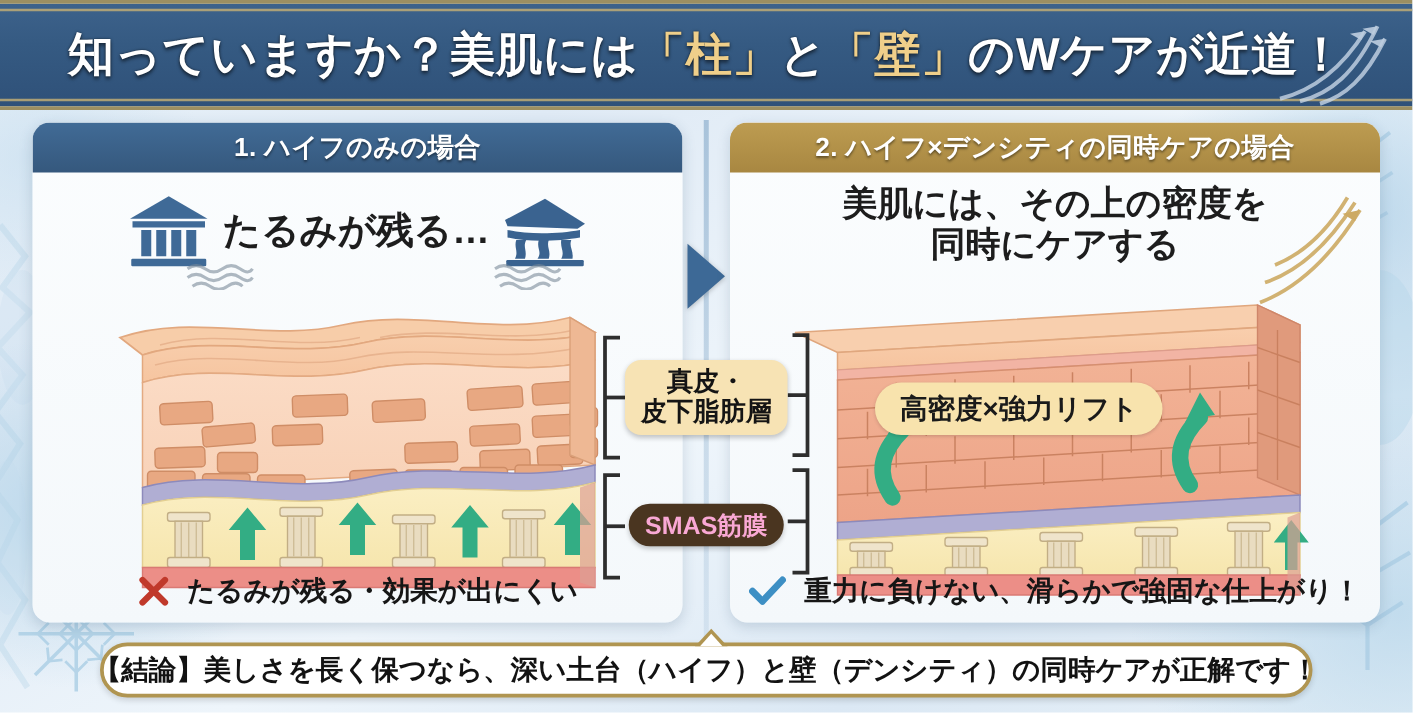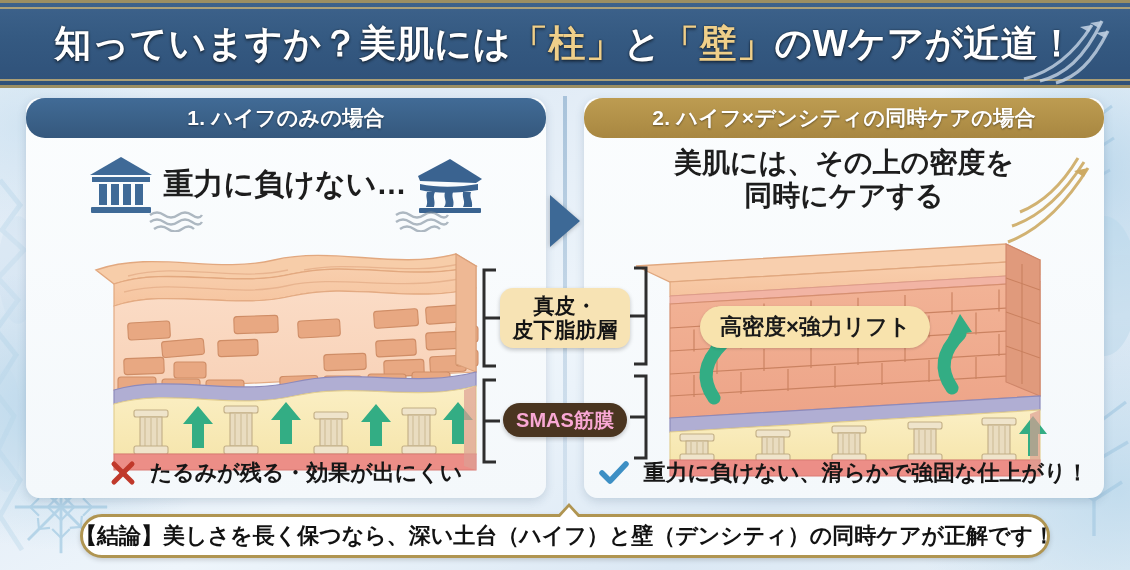--- a/index.html
+++ b/index.html
@@ -52,21 +52,20 @@
     box-shadow: 0 3px 10px rgba(40,70,105,.18);
     overflow: hidden;
   }
   .panel-left  { left: 26px;  width: 520px; }
   .panel-right { right: 26px; width: 520px; }
 
   .panel-head {
     height: 40px; display: flex; align-items: center; justify-content: center;
     font-size: 21px; font-weight: bold; color: #ffffff; letter-spacing: .3px;
     text-shadow: 0 1px 2px rgba(0,0,0,.45);
-    border-radius: 19px;
   }
   .head-blue { background: linear-gradient(180deg, #416b96 0%, #35587d 100%); }
   .head-gold { background: linear-gradient(180deg, #bd9c51 0%, #a88741 100%); }
 
   .panel-body { position: relative; height: 360px; }
 
   
   .headline-row {
     display: flex; align-items: center; justify-content: center; gap: 10px;
     padding-top: 12px; height: 80px;
@@ -255,21 +254,21 @@
         <g fill="#3f6displaced"></g>
         <polygon points="33,4 64,22 2,22" fill="#3f6a97"></polygon>
         <rect x="4" y="24" width="58" height="5" fill="#3f6a97"></rect>
         <rect x="11" y="31" width="8" height="21" fill="#3f6a97"></rect>
         <rect x="23" y="31" width="8" height="21" fill="#3f6a97"></rect>
         <rect x="35" y="31" width="8" height="21" fill="#3f6a97"></rect>
         <rect x="47" y="31" width="8" height="21" fill="#3f6a97"></rect>
         <rect x="3" y="54" width="60" height="6" rx="1" fill="#3f6a97"></rect>
       </svg>
 
-      <div class="headline">重力に負けない…</div>
+      <div class="headline">たるみが残る…</div>
 
       <svg width="68" height="62" viewBox="0 0 68 62">
         <path d="M34 6 L66 26 L60 30 L4 28 L2 23 Z" fill="#3a6390"></path>
         <path d="M4 31 C22 35 46 34 62 31 L62 37 C45 40 21 41 4 37 Z" fill="#3a6390"></path>
         <path d="M11 39 C9 45 13 48 10 54 L18 54 C20 47 16 45 19 39 Z" fill="#3a6390"></path>
         <path d="M29 39 C27 46 32 48 28 54 L37 54 C39 47 35 45 37 39 Z" fill="#3a6390"></path>
         <path d="M47 39 C46 46 50 48 47 54 L56 54 C57 47 53 45 55 39 Z" fill="#3a6390"></path>
         <rect x="3" y="55" width="62" height="5" rx="1" fill="#3a6390"></rect>
       </svg>
     </div>

